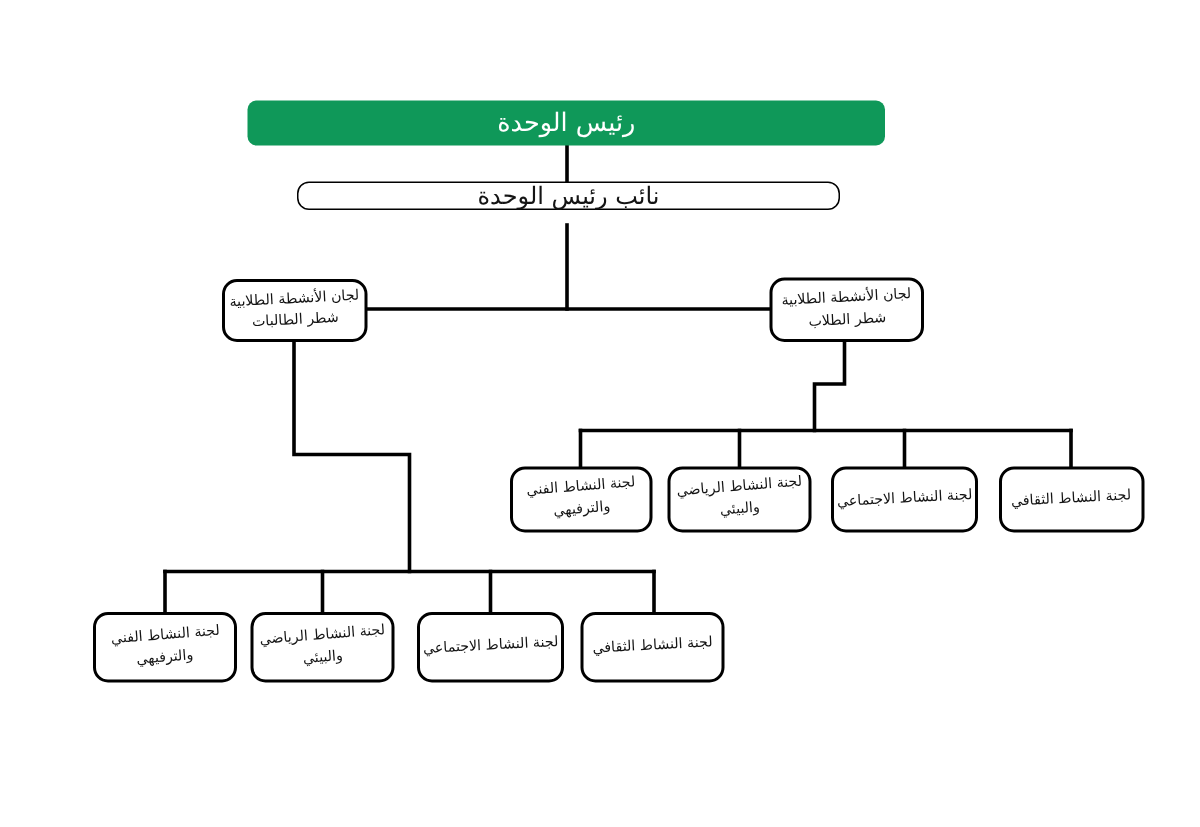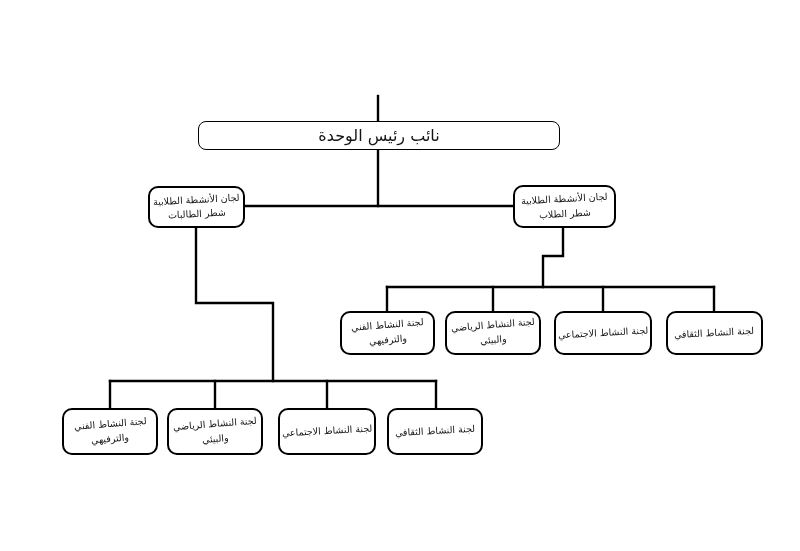--- a/index.html
+++ b/index.html
@@ -58,22 +58,25 @@
     <path d="M603 287 V312"></path>
     <path d="M714 287 V312"></path>
     <path d="M196 228 V303 H273 V381"></path>
     <path d="M110 381 H436"></path>
     <path d="M110 381 V409"></path>
     <path d="M215 381 V409"></path>
     <path d="M327 381 V409"></path>
     <path d="M436 381 V409"></path>
   </svg>
 
+  <div class="node root" dir="rtl" style="left:165px;top:67px;width:425px;height:30px;">
+    <span>رئيس الوحدة</span>
+  </div>
 
-  <div class="node deputy" dir="rtl" style="left:198px;top:121px;width:362px;height:29px;">
+  <div class="node deputy" dir="rtl" style="left:198px;top:121px;width:362px;height:19px;">
     <span>نائب رئيس الوحدة</span>
   </div>
 
   <div class="node mid tilt3" dir="rtl" style="left:148px;top:186px;width:97px;height:42px;">
     <span>لجان الأنشطة الطلابية</span>
     <span>شطر الطالبات</span>
   </div>
   <div class="node mid tilt3" dir="rtl" style="left:513px;top:185px;width:103px;height:43px;">
     <span>لجان الأنشطة الطلابية</span>
     <span>شطر الطلاب</span>

